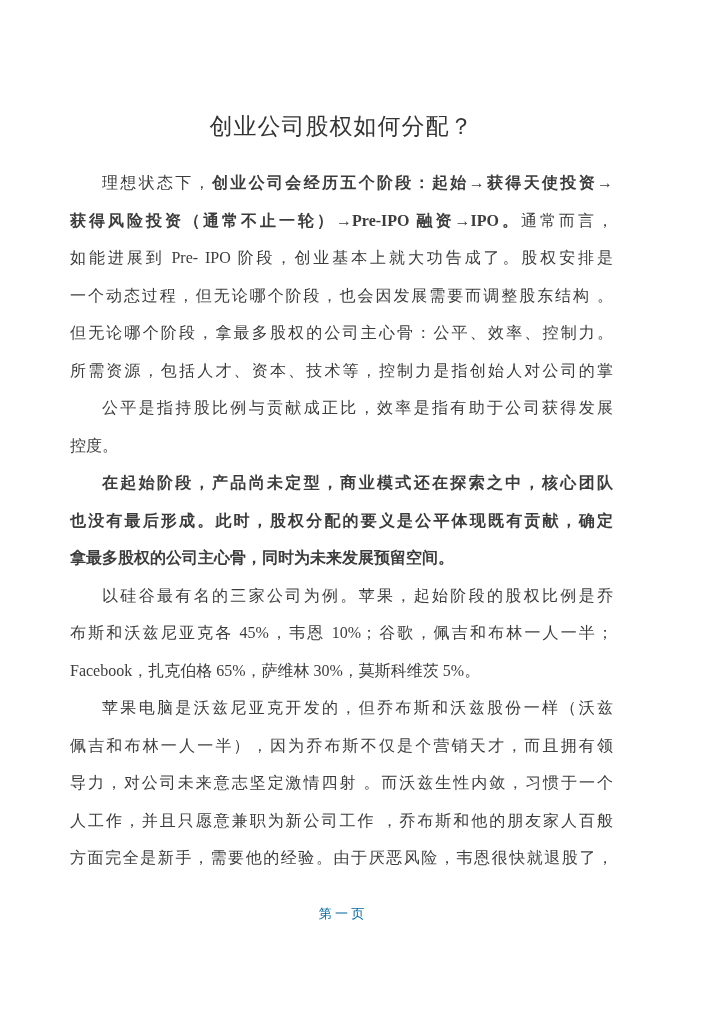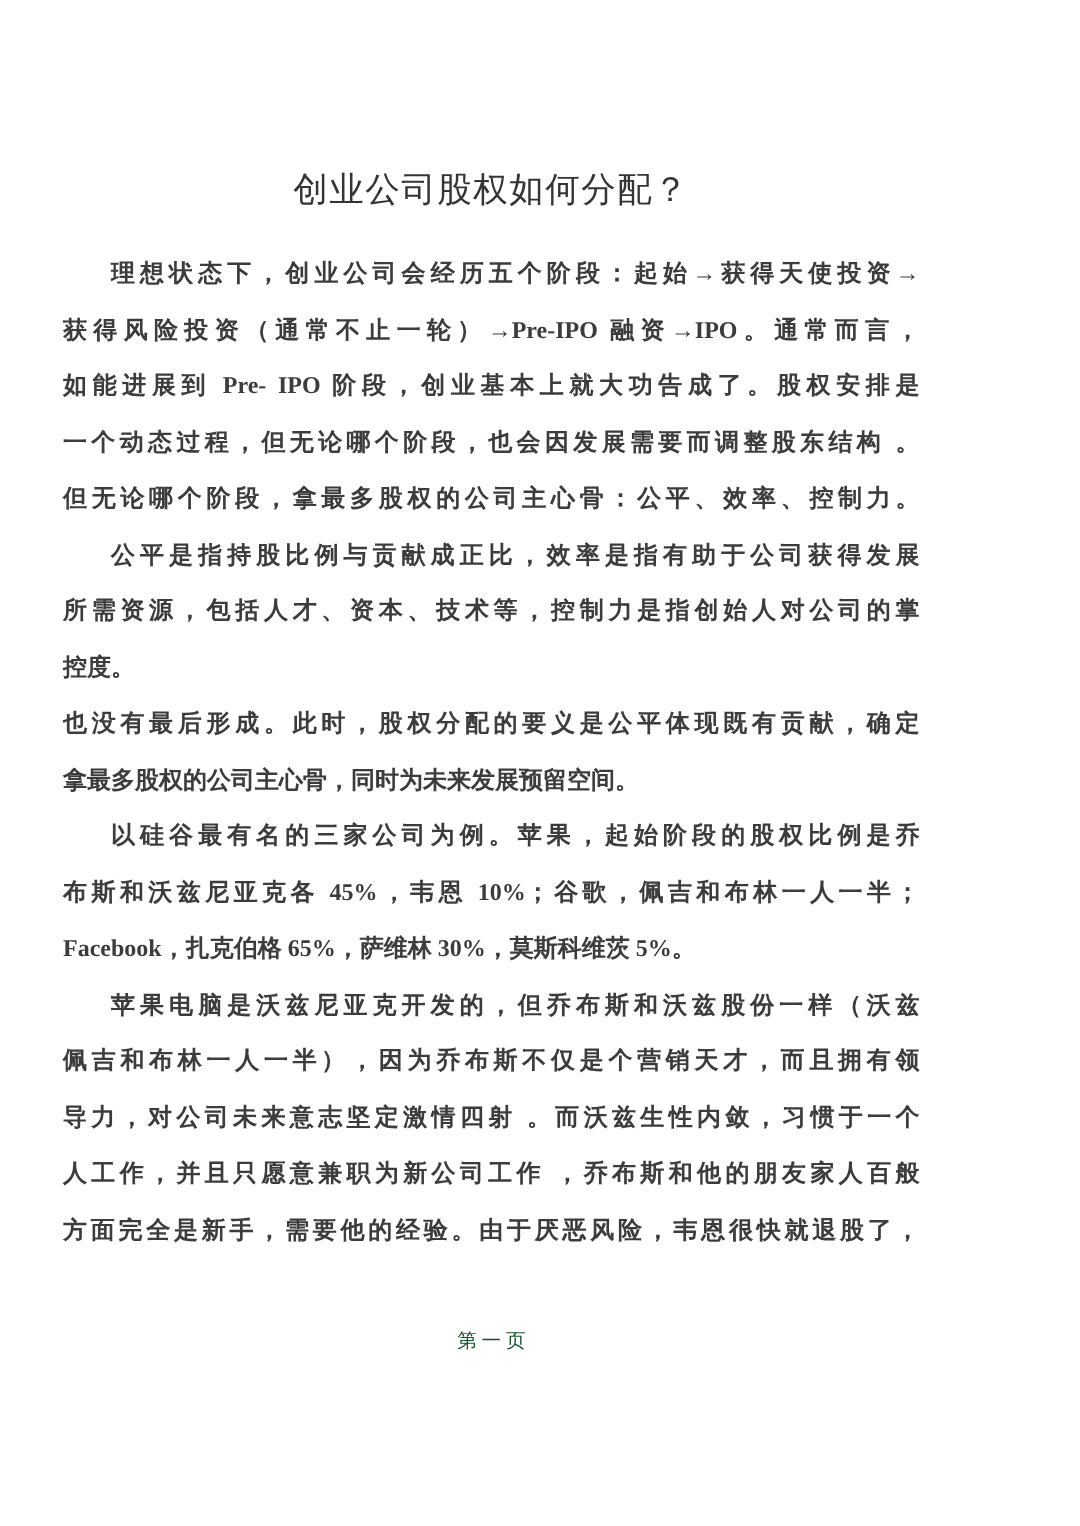--- a/index.html
+++ b/index.html
@@ -10,21 +10,21 @@
   body {
     width: 720px;
     height: 1017px;
     overflow: hidden;
     font-family: "Liberation Serif", "DejaVu Serif", serif;
   }
   .page {
     box-sizing: border-box;
     width: 720px;
     height: 1017px;
-    padding: 112px 107px 0 42px;
+    padding: 112px 107px 0 70px;
     background: #ffffff;
     border-radius: 29px;
   }
   .title {
     margin: 0;
     font-size: 23px;
     line-height: 30px;
     font-weight: normal;
     text-align: center;
     color: #343434;
@@ -41,44 +41,45 @@
     text-align-last: justify;
     letter-spacing: 0;
   }
   .line.no-just {
     text-align: center;
     text-align-last: left;
   }
   .line.indent {
     text-indent: 32px;
   }
-  .run { font-weight: bold; }
+  .run { font-weight: normal; }
   .run.b { font-weight: bold; }
   .footer {
-    margin-top: 46px;
+    margin-top: 28px;
     font-size: 13px;
     line-height: 18px;
     text-align: center;
-    color: #14532d;
+    color: #0369a1;
   }
 </style>
 </head>
 <body>
 
 <div class="page">
   <h1 class="title">创业公司股权如何分配？</h1>
   <div class="content" id="content">
       <div class="line indent"><span class="run">理想状态下，</span><span class="run b">创业公司会经历五个阶段：起始→获得天使投资→</span></div>
       <div class="line"><span class="run b">获得风险投资（通常不止一轮）→Pre-IPO 融资→IPO。</span><span class="run">通常而言，</span></div>
       <div class="line"><span class="run">如能进展到 Pre- IPO 阶段，创业基本上就大功告成了。股权安排是</span></div>
       <div class="line"><span class="run">一个动态过程，但无论哪个阶段，也会因发展需要而调整股东结构 。</span></div>
       <div class="line"><span class="run">但无论哪个阶段，拿最多股权的公司主心骨：公平、效率、控制力。</span></div>
+      <div class="line"><span class="run">所需资源，包括人才、资本、技术等，控制力是指创始人对公司的掌</span></div>
       <div class="line indent"><span class="run">公平是指持股比例与贡献成正比，效率是指有助于公司获得发展</span></div>
-      <div class="line"><span class="run">所需资源，包括人才、资本、技术等，控制力是指创始人对公司的掌</span></div>
       <div class="line no-just"><span class="run">控度。</span></div>
+      <div class="line indent"><span class="run b">在起始阶段，产品尚未定型，商业模式还在探索之中，核心团队</span></div>
       <div class="line"><span class="run b">也没有最后形成。此时，股权分配的要义是公平体现既有贡献，确定</span></div>
       <div class="line no-just"><span class="run b">拿最多股权的公司主心骨，同时为未来发展预留空间。</span></div>
       <div class="line indent"><span class="run">以硅谷最有名的三家公司为例。苹果，起始阶段的股权比例是乔</span></div>
       <div class="line"><span class="run">布斯和沃兹尼亚克各 45%，韦恩 10%；谷歌，佩吉和布林一人一半；</span></div>
       <div class="line no-just"><span class="run">Facebook，扎克伯格 65%，萨维林 30%，莫斯科维茨 5%。</span></div>
       <div class="line indent"><span class="run">苹果电脑是沃兹尼亚克开发的，但乔布斯和沃兹股份一样（沃兹</span></div>
       <div class="line"><span class="run">佩吉和布林一人一半），因为乔布斯不仅是个营销天才，而且拥有领</span></div>
       <div class="line"><span class="run">导力，对公司未来意志坚定激情四射 。而沃兹生性内敛，习惯于一个</span></div>
       <div class="line"><span class="run">人工作，并且只愿意兼职为新公司工作 ，乔布斯和他的朋友家人百般</span></div>
       <div class="line"><span class="run">方面完全是新手，需要他的经验。由于厌恶风险，韦恩很快就退股了，</span></div>

